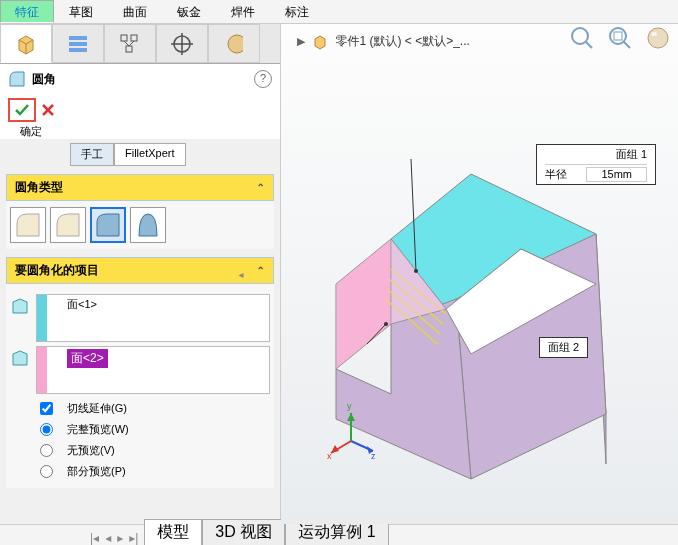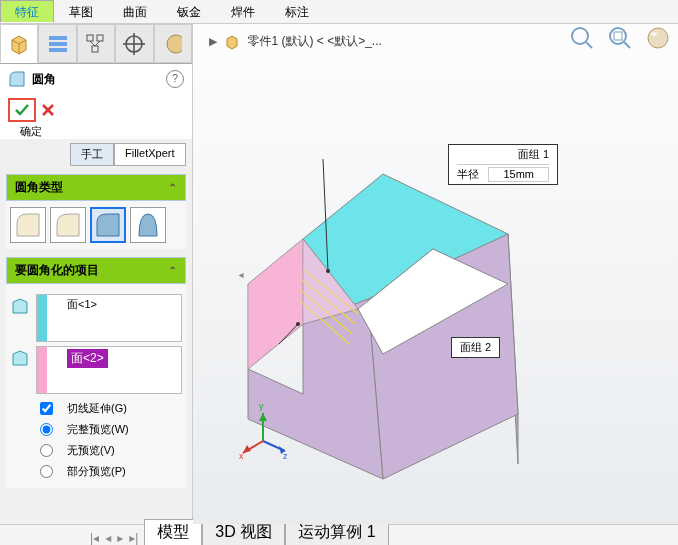--- a/index.html
+++ b/index.html
@@ -1,45 +1,45 @@
 <!DOCTYPE html>
 <html><head>
 <meta charset="utf-8">
 <style>
   * { box-sizing: border-box; margin: 0; padding: 0; font-family: "Microsoft YaHei", Arial, sans-serif; }
   body { width: 678px; height: 545px; background: #fff; overflow: hidden; font-size: 12px; position: relative; }
   
   .ribbon-tabs { display: flex; height: 24px; background: #f4f4f4; border-bottom: 1px solid #ccc; }
   .ribbon-tab { padding: 3px 14px; cursor: pointer; border: 1px solid transparent; }
-  .ribbon-tab.active { background: #bef264; border: 1px solid #aaa; border-bottom-color: #fff; color: #0078d4; }
+  .ribbon-tab.active { background: #86efac; border: 1px solid #aaa; border-bottom-color: #fff; color: #0078d4; }
   
   .workspace { display: flex; height: 500px; }
   
-  .sidebar { width: 193px; background: #f0f0f0; border-right: 1px solid #ccc; display: flex; flex-direction: column; }
+  .sidebar { width: 281px; background: #f0f0f0; border-right: 1px solid #ccc; display: flex; flex-direction: column; }
   
   .sb-tabs { display: flex; height: 40px; background: #e8e8e8; border-bottom: 1px solid #aaa; }
   .sb-tab { width: 52px; display: flex; align-items: center; justify-content: center; border: 1px solid #ccc; background: #e8e8e8; }
   .sb-tab.active { background: #fff; border-bottom-color: #fff; }
   
   .feature-header { display: flex; align-items: center; padding: 6px 8px; background: #fff; }
   .feature-header svg { margin-right: 6px; }
   .feature-header .title { font-weight: bold; flex: 1; }
   .help-btn { width: 18px; height: 18px; border: 1px solid #888; border-radius: 50%; text-align: center; line-height: 15px; font-size: 11px; color: #666; }
   
   .ok-cancel-row { display: flex; align-items: center; padding: 4px 8px; gap: 4px; background:#fff; }
   .ok-btn { border: 2px solid #e74c3c; padding: 2px 4px; }
   .ok-btn svg, .cancel-btn svg { display: block; }
   .ok-label { margin-left: 6px; font-size: 11px; }
   
   .mode-tabs { display: flex; gap: 0; margin: 4px 0 4px 70px; }
   .mode-tab { padding: 3px 10px; border: 1px solid #aaa; background: #fff; font-size: 11px; }
   .mode-tab.active { background: #e0eaf4; }
   
   .section { margin: 4px 6px; }
-  .section-header { background: #84cc16; padding: 4px 8px; font-weight: bold; border: 1px solid #b3c9e0; display:flex; justify-content:space-between; align-items:center;}
+  .section-header { background: #fde047; padding: 4px 8px; font-weight: bold; border: 1px solid #b3c9e0; display:flex; justify-content:space-between; align-items:center;}
   .section-body { padding: 6px 4px; background:#f7f7f7; }
   
   .type-buttons { display: flex; gap: 4px; }
   .type-btn { width: 36px; height: 36px; border: 1px solid #999; background: #fff; display:flex; align-items:center; justify-content:center; }
   .type-btn.selected { border: 2px solid #1a73e8; background: #dbe8f7; }
   
   .item-row { display: flex; gap: 6px; margin: 4px 0; align-items: flex-start; }
   .item-row .icon-col { margin-top:2px; }
   .list-col { flex:1; }
   .list-box { height: 48px; border: 1px solid #bbb; background: #fff; display:flex; }
@@ -51,21 +51,21 @@
   
   .checkbox-row, .radio-row { display: flex; align-items: center; gap: 14px; padding: 3px 0 3px 30px; font-size: 11px; }
   .radio-row input, .checkbox-row input { margin:0; }
   
   .viewport { flex: 1; position: relative; background: linear-gradient(180deg, #fdfdfd 0%, #e9ecef 100%); }
   
   .tree-bar { position: absolute; top: 8px; left: 16px; display: flex; align-items: center; gap: 6px; font-size: 12px; color: #333; z-index:2;}
   .tree-expand { font-size:11px; color:#666; }
   
   .callout { position: absolute; background: #fff; border: 1px solid #333; padding: 2px 8px; font-size: 11px; z-index:5;}
-  .callout.label1 { top: 120px; left: 255px; width:110px; }
+  .callout.label1 { top: 120px; left: 255px; width:120px; }
   .callout.label1 .row1 { text-align:right; border-bottom:1px solid #ccc; padding-bottom:2px; margin-bottom:2px;}
   .callout.label1 .row2 { display:flex; justify-content:space-between;}
   .callout.label1 .row2 .val { border:1px solid #ccc; padding:0 14px;}
   .callout.label2 { top: 313px; left: 258px; }
   
   .toolbar-right { position: absolute; top: 0; right: 6px; display: flex; gap: 10px; }
   .toolbar-right svg { width: 28px; height: 28px; }
   
   .axis-widget { position: absolute; bottom: 60px; left: 40px; }
   

